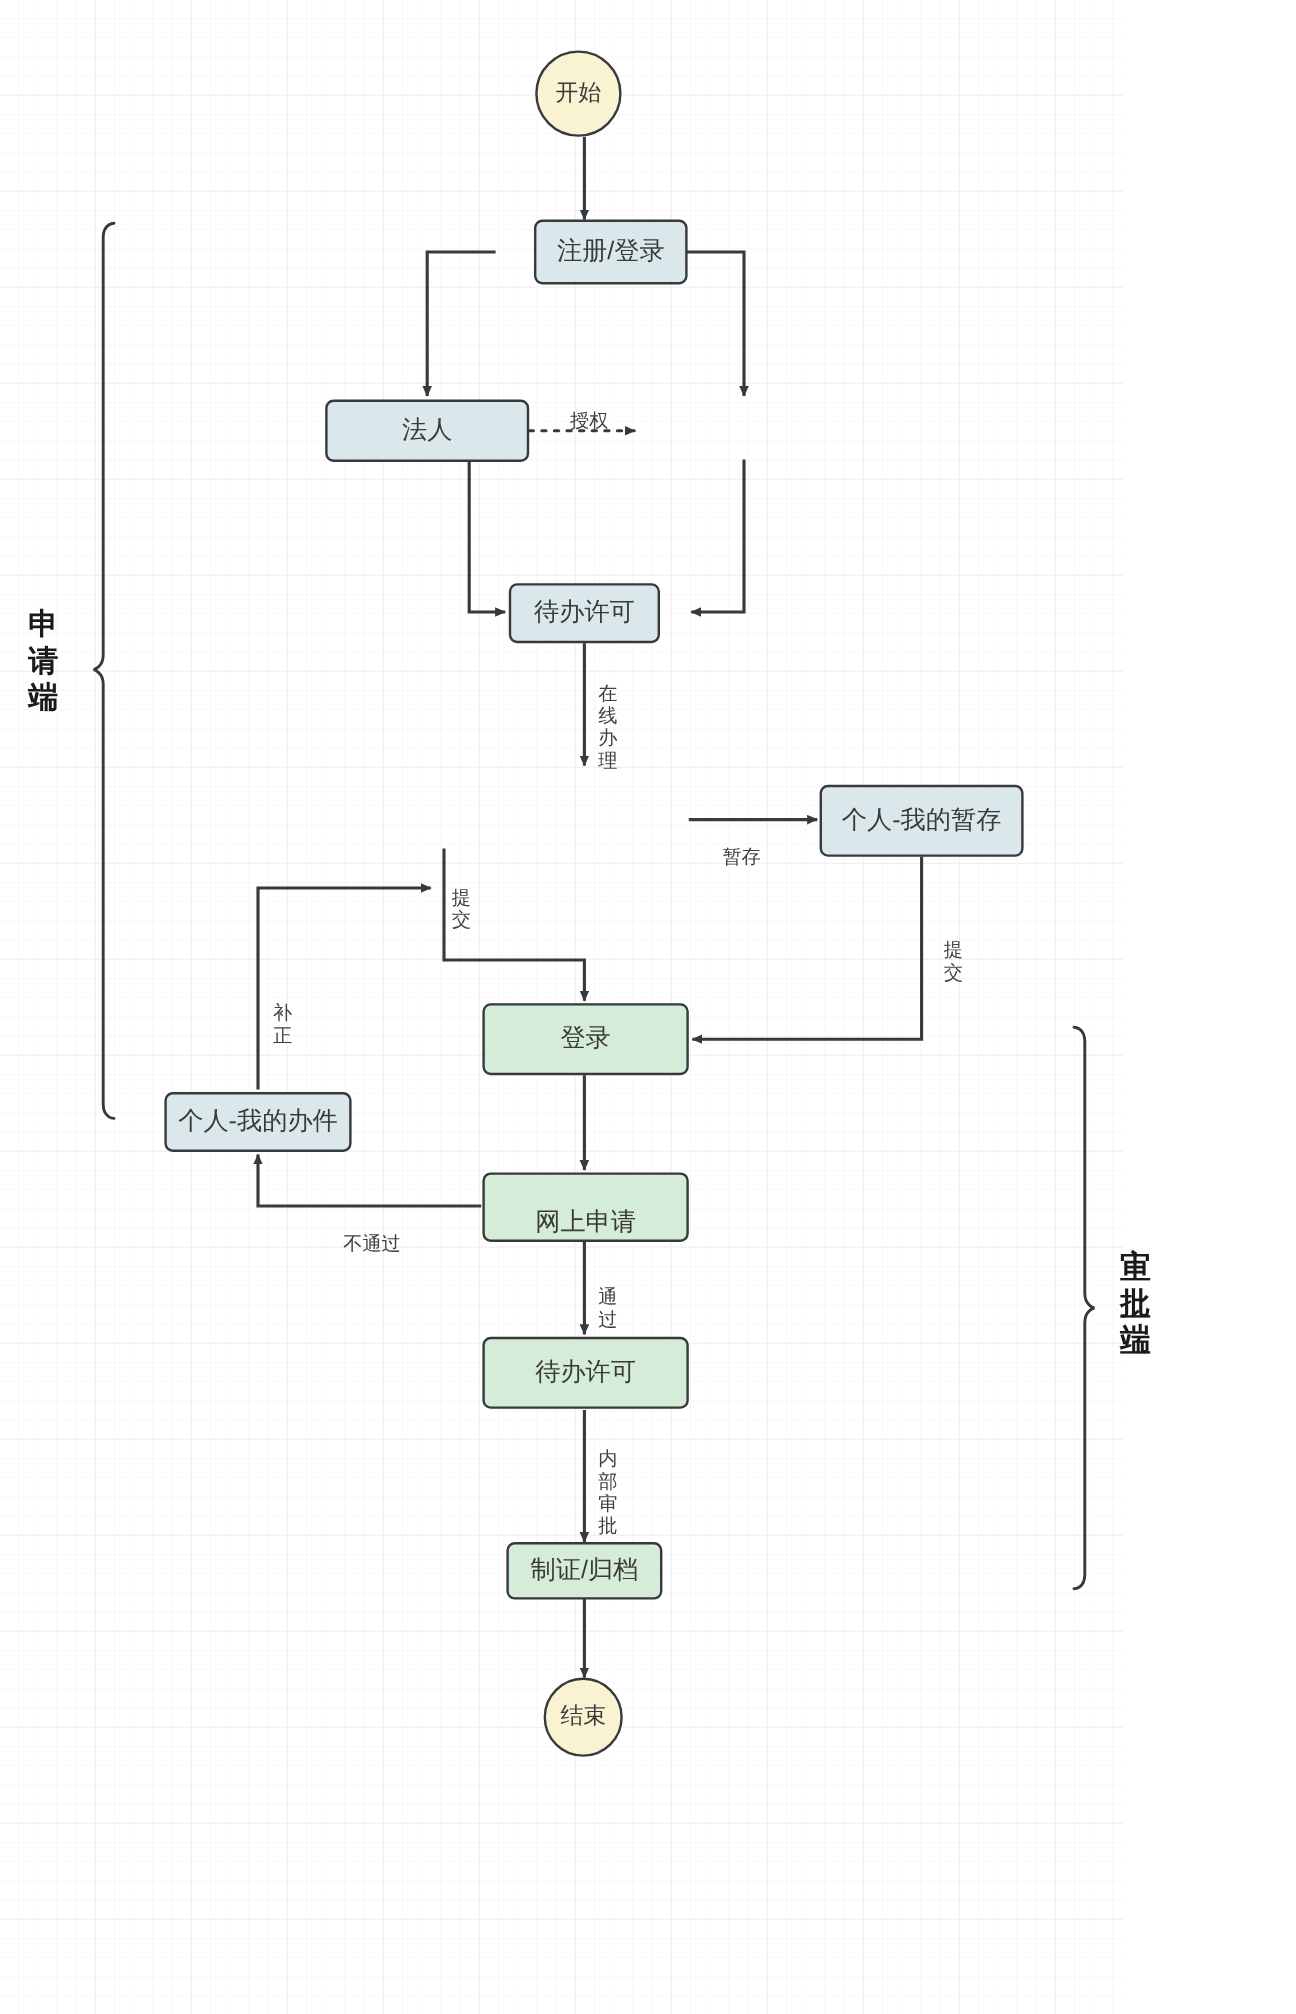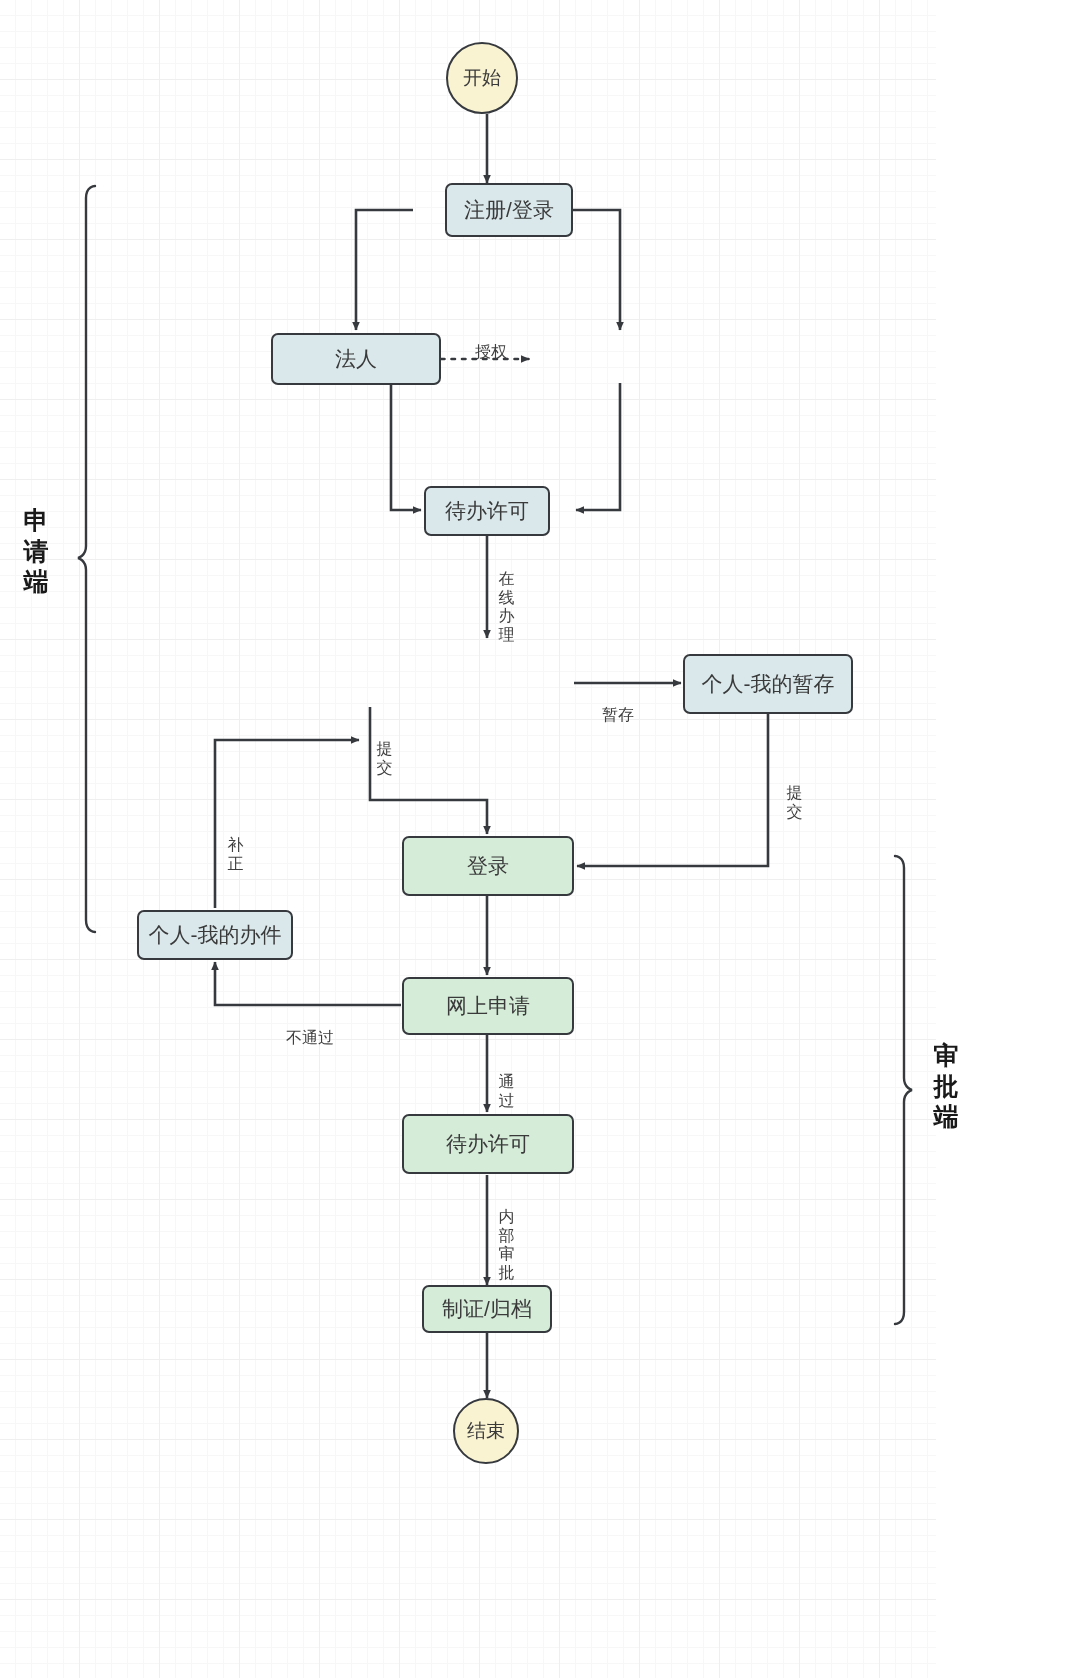--- a/index.html
+++ b/index.html
@@ -141,21 +141,21 @@
   </div>
 
   <div class="node blue" style="left:137px;top:910px;width:156px;height:50px;">
     <span>个人-我的办件</span>
   </div>
 
   <div class="node green" style="left:402px;top:836px;width:172px;height:60px;">
     <span>登录</span>
   </div>
 
-  <div class="node green" style="left:402px;top:977px;width:172px;height:58px;">
+  <div class="node green" style="left:402px;top:977px;width:172px;height:58px;align-items:flex-end;">
     <span>网上申请</span>
   </div>
 
   <div class="node green" style="left:402px;top:1114px;width:172px;height:60px;">
     <span>待办许可</span>
   </div>
 
   <div class="node green" style="left:422px;top:1285px;width:130px;height:48px;">
     <span>制证/归档</span>
   </div>
@@ -197,17 +197,17 @@
   </div>
 
   <div class="elabel vert" style="left:498px;top:1190px;">
     <span>内部审批</span>
   </div>
 
   <div class="grouplabel" style="left:22px;top:505px;">
     <span>申请端</span>
   </div>
 
-  <div class="grouplabel" style="left:932px;top:1040px;">
+  <div class="grouplabel" style="left:932px;top:1040px;text-decoration:underline;">
     <span>审批端</span>
   </div>
 
 </div>
 
 </body></html>

